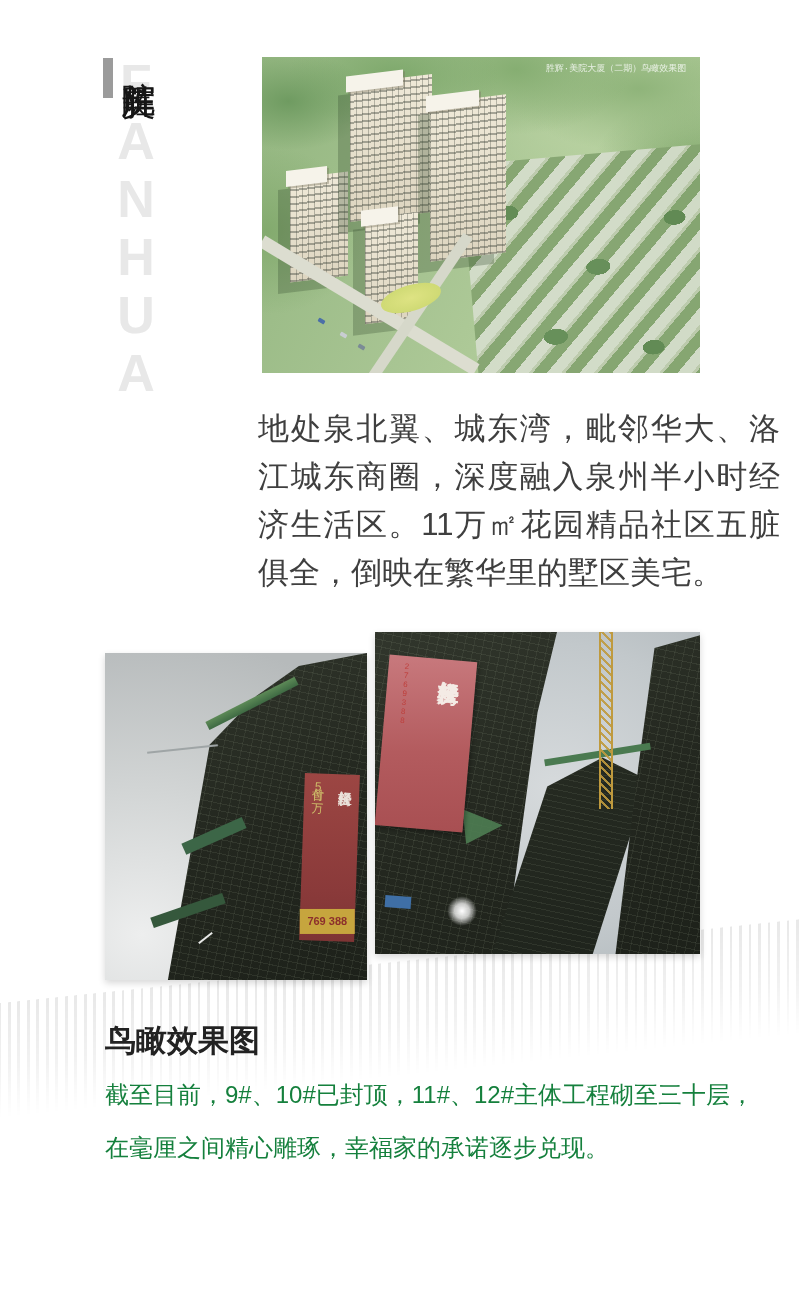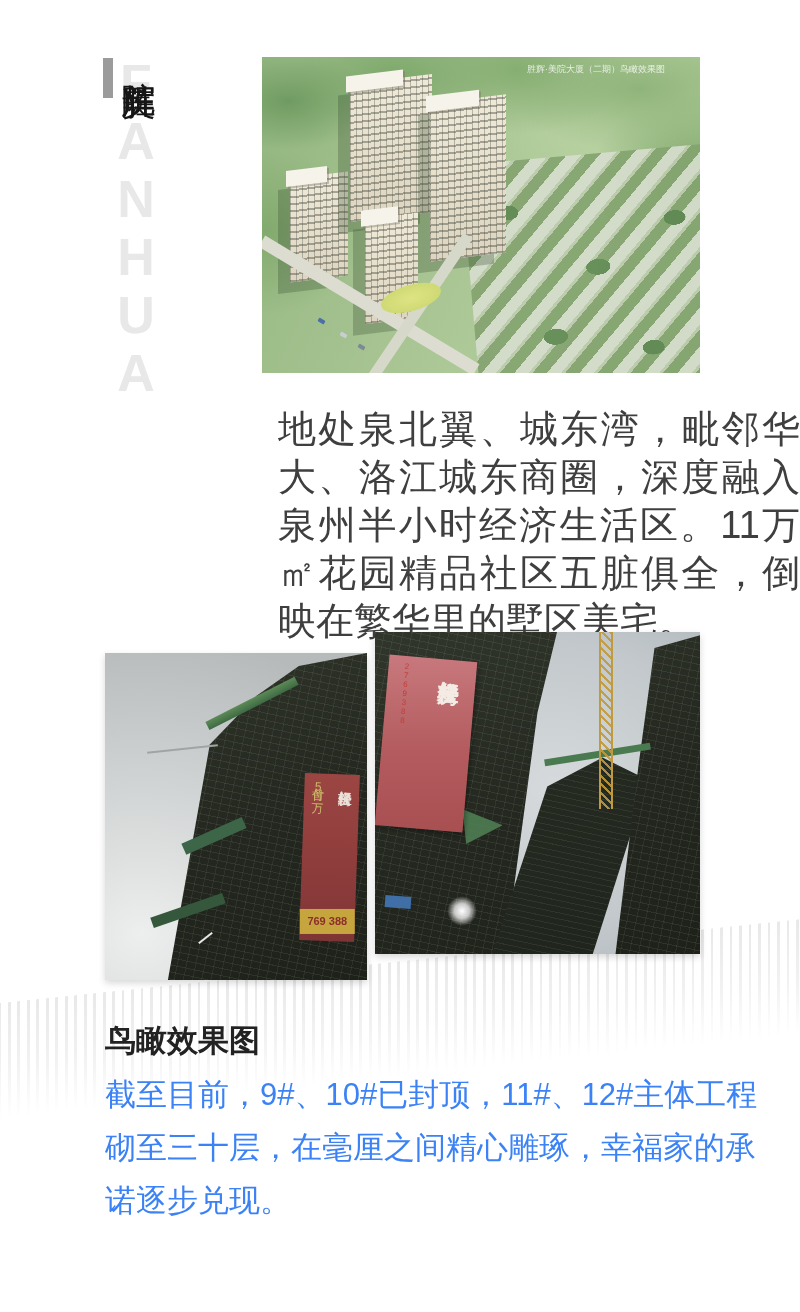--- a/index.html
+++ b/index.html
@@ -68,29 +68,29 @@
   .tw-d{left:103px;top:158px;width:53px;height:106px;}
   .road-1{left:-18px;top:242px;width:250px;height:13px;background:#dcddd0;transform:rotate(31deg);}
   .road-2{left:58px;top:252px;width:190px;height:11px;background:#d6d8ca;transform:rotate(-56deg);}
   .car{width:7px;height:4px;border-radius:1px;}
   .car-1{left:56px;top:262px;background:#4b6fa8;transform:rotate(31deg);}
   .car-2{left:78px;top:276px;background:#c8cdd2;transform:rotate(31deg);}
   .car-3{left:96px;top:288px;background:#7b8b96;transform:rotate(31deg);}
   .playground{left:118px;top:228px;width:62px;height:26px;border-radius:50%;
     background:radial-gradient(#dee383,#c9d66e);transform:rotate(-16deg);}
   .aerial-caption{
-    right:13px;top:6px;width:160px;text-align:left;
-    font-size:9px;line-height:13px;color:rgba(255,255,255,.78);z-index:5;
+    right:4px;top:6px;width:160px;text-align:center;
+    font-size:9px;line-height:13px;color:rgba(255,255,255,.78);z-index:5;font-family:Liberation Mono, monospace;
   }
 
   
   .intro{
     left:258px;top:405px;width:522px;
-    font-size:38px;line-height:48px;color:#3f3f3f;
-    letter-spacing:0px;text-align:justify;z-index:2;margin-left:20px;
+    font-size:31px;line-height:48px;color:#3f3f3f;
+    letter-spacing:0px;text-align:justify;z-index:2;
   }
 
   
   .photo{overflow:hidden;z-index:2;box-shadow:0 3px 7px rgba(0,0,0,.16);}
   .photo-left{left:105px;top:653px;width:262px;height:327px;
     background:radial-gradient(340px 300px at 14% 86%, #edeeee 0%, #d2d5d5 48%, #b6babb 100%);}
   .photo-right{left:375px;top:632px;width:325px;height:322px;
     background:radial-gradient(300px 260px at 55% 48%, #d6dadc 0%, #c2c8cb 55%, #a9b1b5 100%);}
   .dark-tower{position:absolute;inset:0;
     background-image:
@@ -143,21 +143,21 @@
     -webkit-mask-image:linear-gradient(180deg,rgba(0,0,0,.95) 0%,rgba(0,0,0,.55) 55%,rgba(0,0,0,0) 100%);
     mask-image:linear-gradient(180deg,rgba(0,0,0,.95) 0%,rgba(0,0,0,.55) 55%,rgba(0,0,0,0) 100%);
   }
 
   
   .progress-heading{
     left:105px;top:1020px;font-size:31px;font-weight:bold;color:#222;z-index:2;
   }
   .progress-body{
     left:105px;top:1068px;width:660px;
-    font-size:31px;line-height:53px;color:#3b82f6;z-index:2;
+    font-size:24px;line-height:53px;color:#15803d;z-index:2;
   }
 </style>
 </head>
 <body>
 
 <div class="abs stripe-band"></div>
 
 <div class="abs accent-bar"></div>
 <div class="abs brand-watermark">FANHUA</div>
 <div class="abs brand-title">胜辉美院</div>

